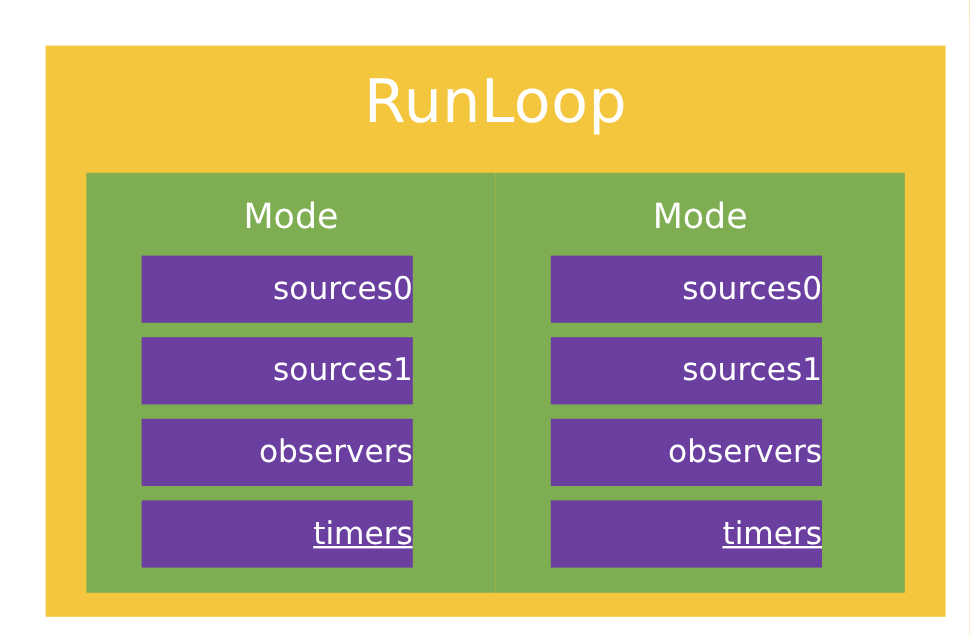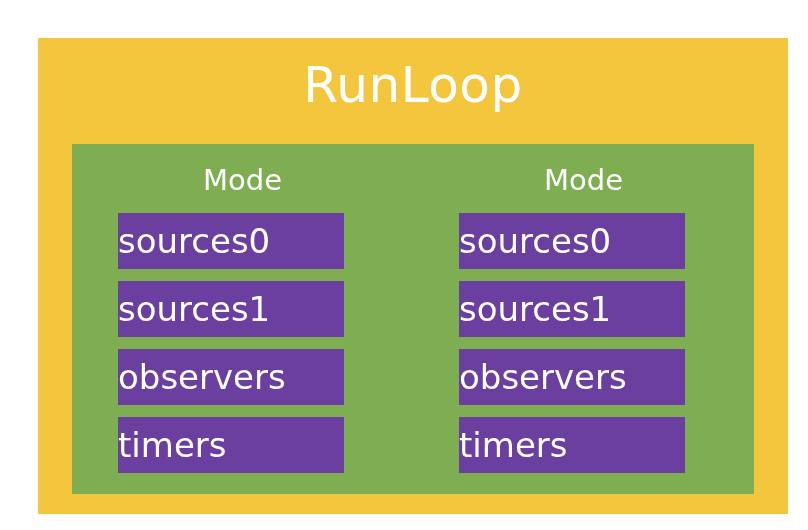--- a/index.html
+++ b/index.html
@@ -91,30 +91,31 @@
     top: 69px;
     width: 226px;
   }
 
   
   .mode-item {
     width: 226px;
     height: 56px;
     background: #6b3fa0;
     color: #ffffff;
-    font-size: 34px;
+    font-size: 26px;
     line-height: 56px;
-    text-align: left;
+    text-align: right;
     margin-bottom: 12px;
     box-sizing: border-box;
     white-space: nowrap;
     overflow: hidden;
   }
   .mode-item:last-child {
     margin-bottom: 0;
+    text-decoration: underline;
   }
 
   
   .watermark {
     position: absolute;
     right: 16px;
     bottom: 6px;
     color: #c9c9c9;
     font-size: 15px;
     line-height: 20px;

